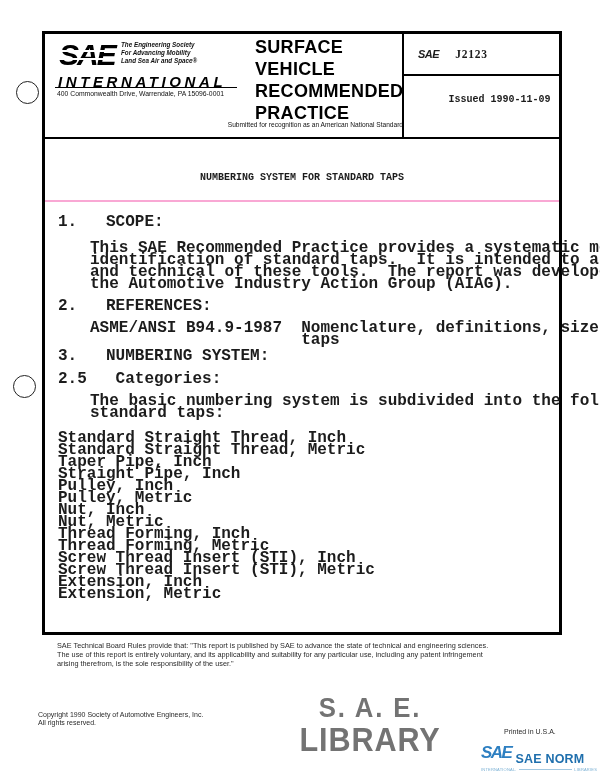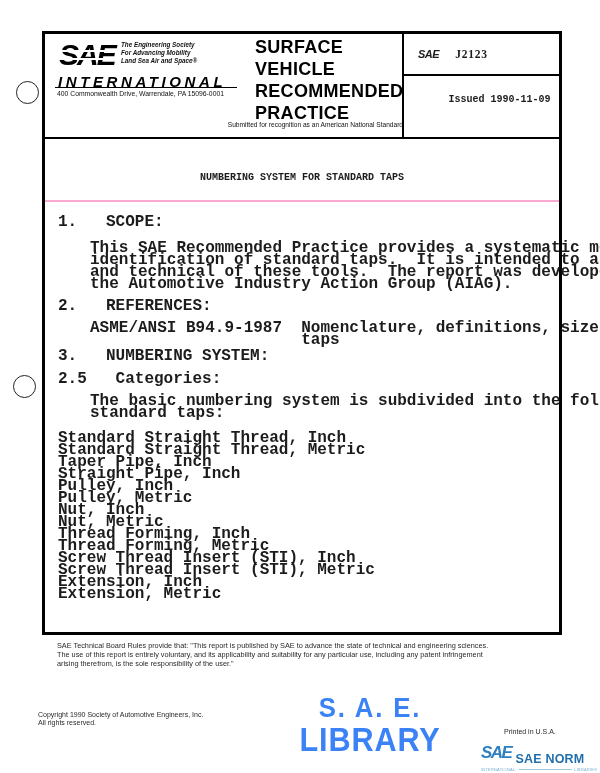--- a/index.html
+++ b/index.html
@@ -61,21 +61,21 @@
 
   
   .footnote{position:absolute;left:57px;width:508px;font-size:7.3px;line-height:9px;
             color:#2a2a2a;white-space:pre-line;}
   .fn1{top:641px;} .fn2{top:679px;}
   .copyright{position:absolute;left:38px;top:711px;font-size:7px;line-height:8px;
              color:#2a2a2a;white-space:pre-line;}
   .printed{position:absolute;left:504px;top:728px;font-size:7px;color:#2a2a2a;white-space:nowrap;}
 
   
-  .stamp{position:absolute;left:275px;top:693px;width:190px;text-align:center;color:#3b82f6;}
+  .stamp{position:absolute;left:275px;top:693px;width:190px;text-align:center;color:#737373;}
   .stamp-line1{font-size:28px;font-weight:bold;letter-spacing:2px;transform:scaleX(0.92);line-height:30px;}
   .stamp-line2{font-size:34px;font-weight:bold;letter-spacing:1px;transform:scaleX(0.9);
                line-height:33px;margin-top:0px;}
 
   
   .norm-logo{position:absolute;left:481px;top:740px;width:116px;}
   .norm-top{display:flex;align-items:center;}
   .norm-sae{font-weight:bold;font-style:italic;font-size:17px;letter-spacing:-1.5px;line-height:18px;}
   .norm-name{font-weight:bold;font-size:12.5px;letter-spacing:0.2px;margin-left:4px;white-space:nowrap;}
   .norm-sub{display:flex;align-items:center;justify-content:space-between;font-size:4px;

